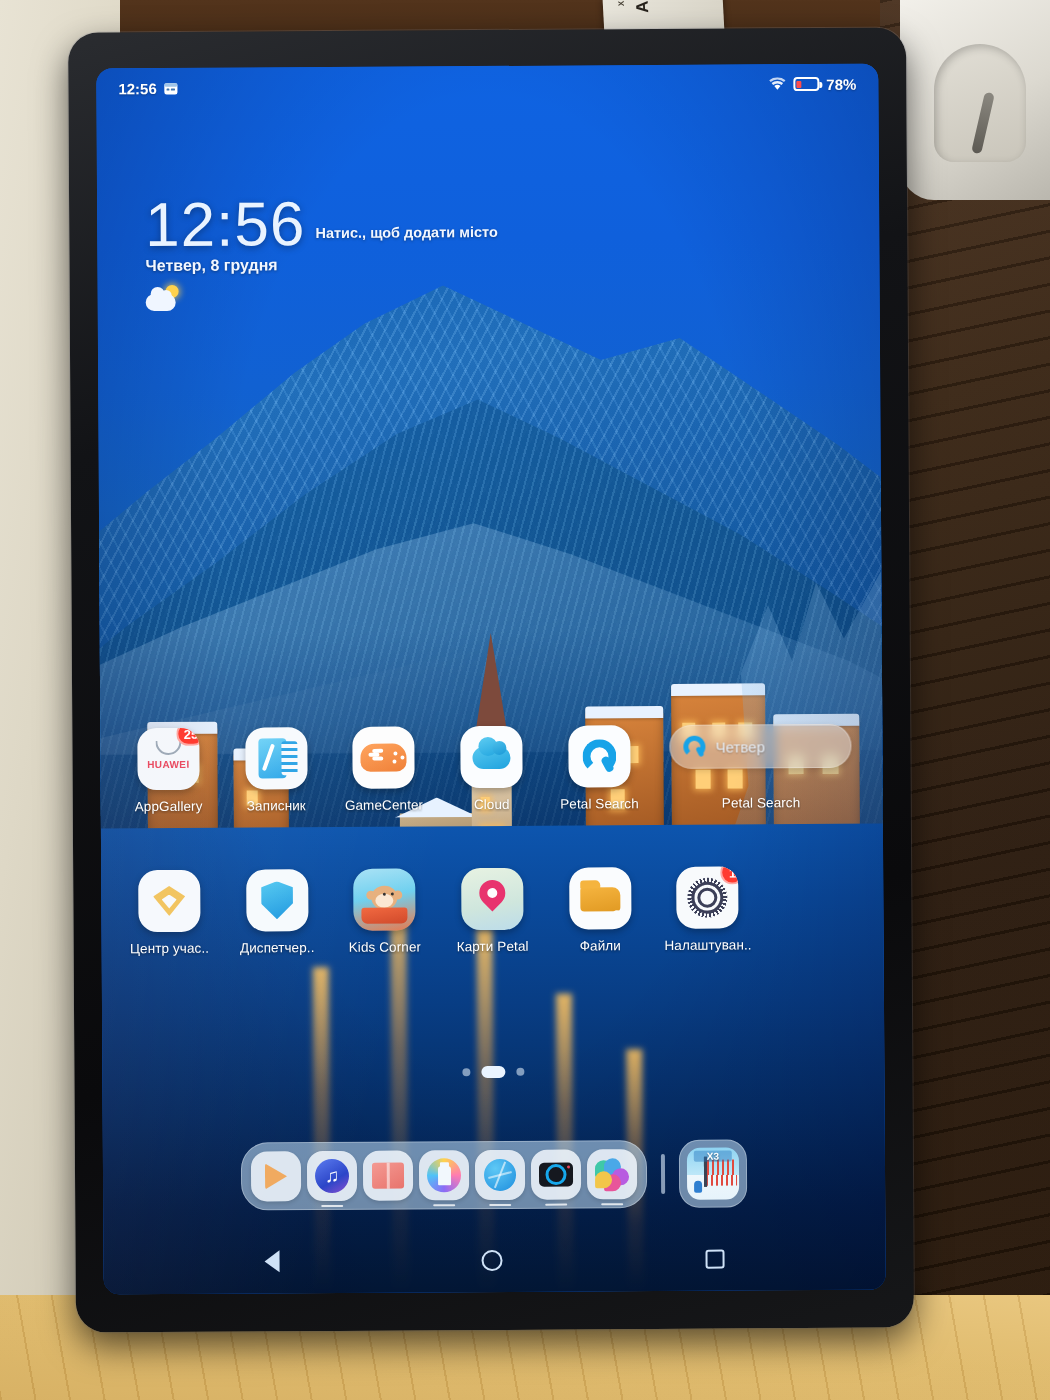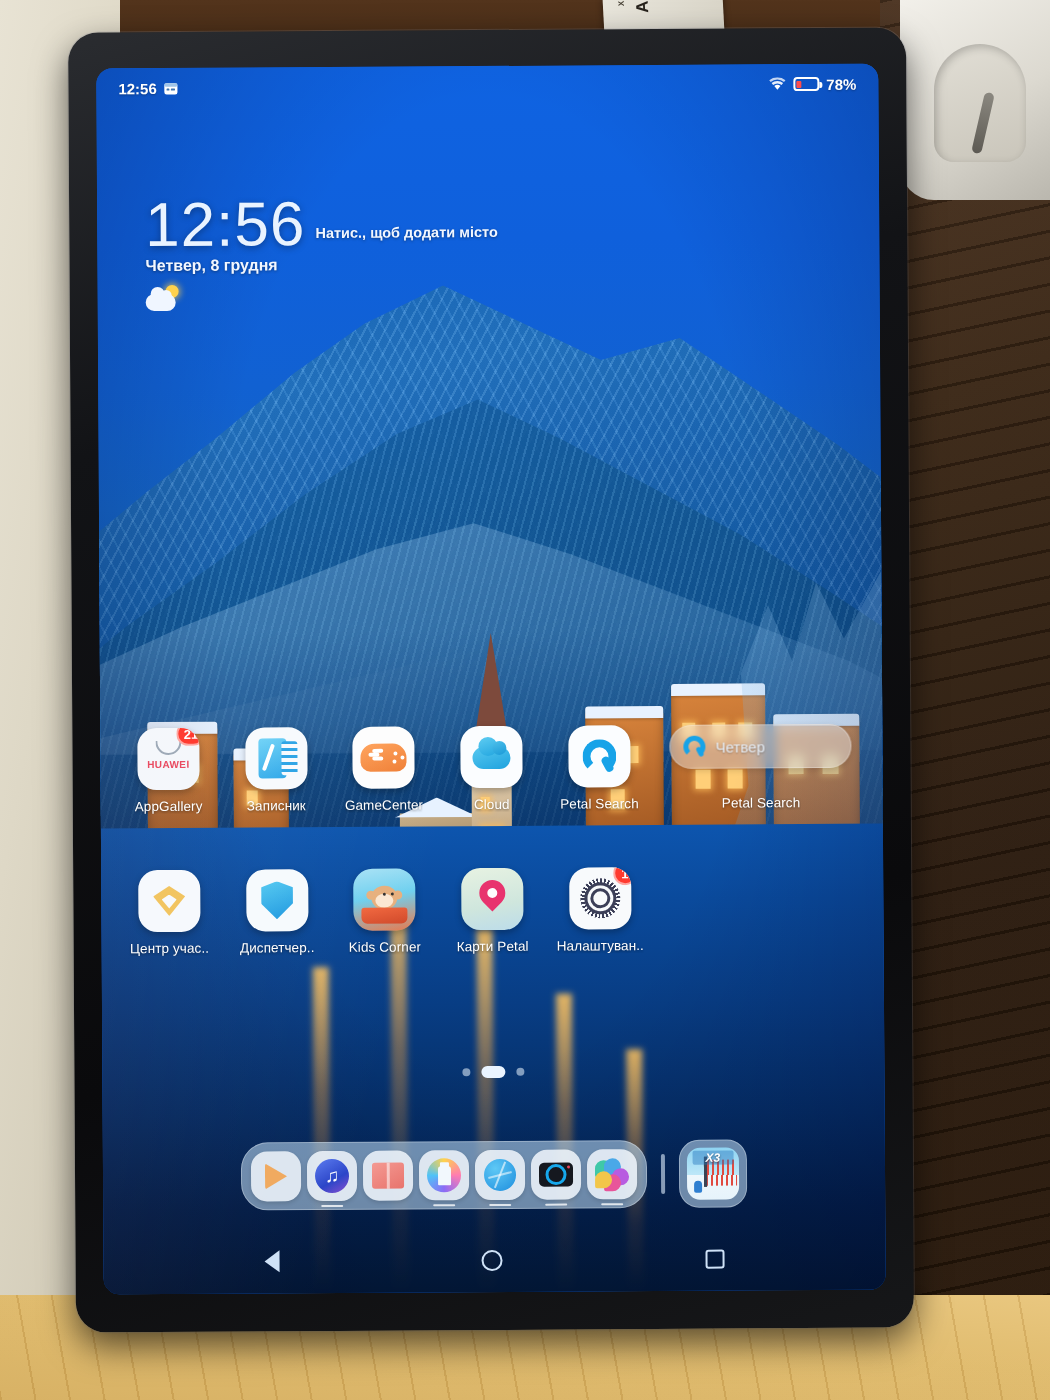--- a/index.html
+++ b/index.html
@@ -392,22 +392,22 @@
   .dock-recent {
     width:68px; height:68px; border-radius:20px; padding:8px;
     background:rgba(186,216,239,0.58);
     box-shadow:inset 0 0 0 1px rgba(255,255,255,.3);
   }
   .recent-thumb {
     width:100%; height:100%; border-radius:13px; overflow:hidden; position:relative;
     background:linear-gradient(180deg,#8fd4f2 0%,#bde7f8 52%,#eef7fc 53%,#e6f3fb 100%);
   }
   .recent-thumb .x3 { position:absolute; left:50%; transform:translateX(-50%); top:3px;
-    font-size:12px; font-weight:700; color:#fff; text-shadow:0 1px 2px rgba(0,0,0,.45);
-    background:rgba(40,120,190,.45); padding:0 13px; border-radius:2px;font-style:italic; }
+    font-size:10px; font-weight:700; color:#fff; text-shadow:0 1px 2px rgba(0,0,0,.45);
+    background:rgba(40,120,190,.45); padding:0 13px; border-radius:2px; }
   .recent-thumb .crowd { position:absolute; right:2px; top:12px; width:30px; height:26px;
     background:repeating-linear-gradient(92deg,#e0493f 0 2px, transparent 2px 5px); }
   .recent-thumb .runner { position:absolute; left:7px; bottom:7px; width:8px; height:12px;
     background:#2f7fd0; border-radius:4px 4px 2px 2px; }
   .recent-thumb .wall { position:absolute; left:17px; top:9px; width:3px; height:30px; background:#3a4455; }
   .recent-thumb .wall2 { position:absolute; right:32px; top:9px; width:3px; height:30px; background:#3a4455; }
 
   
   .di-video .tri { width:0;height:0;border-top:13px solid transparent;border-bottom:13px solid transparent;
     border-left:22px solid #f0a95e; border-radius:3px; }
@@ -556,21 +556,21 @@
         </div>
       </div>
 
       <div id="grid">
 
         <div class="grid-row">
           <div class="app">
             <div class="app-icon ic-appgallery">
               <span class="bag-arc"></span>
                 <span class="hw">HUAWEI</span>
-              <span class="badge">21</span>
+              <span class="badge">25</span>
             </div>
             <div class="app-label">AppGallery</div>
           </div>
 
           <div class="app">
             <div class="app-icon ic-notes">
               <span class="pad"></span>
                 <span class="lines"></span>
                 <span class="pen"></span>
             </div>
@@ -629,20 +629,27 @@
                 <span class="eyes"></span>
                 <span class="book"></span>
             </div>
             <div class="app-label">Kids Corner</div>
           </div>
           <div class="app">
             <div class="app-icon ic-maps">
                 <span class="pin"></span>
               </div>
             <div class="app-label">Карти Petal</div>
+          </div>
+          <div class="app">
+            <div class="app-icon ic-files">
+              <span class="folder"></span>
+                <span class="fcloud"></span>
+            </div>
+            <div class="app-label">Файли</div>
           </div>
           <div class="app">
             <div class="app-icon ic-settings">
               <span class="gear"></span>
               <span class="badge">1</span>
             </div>
             <div class="app-label">Налаштуван..</div>
           </div>
         </div>
       </div>

